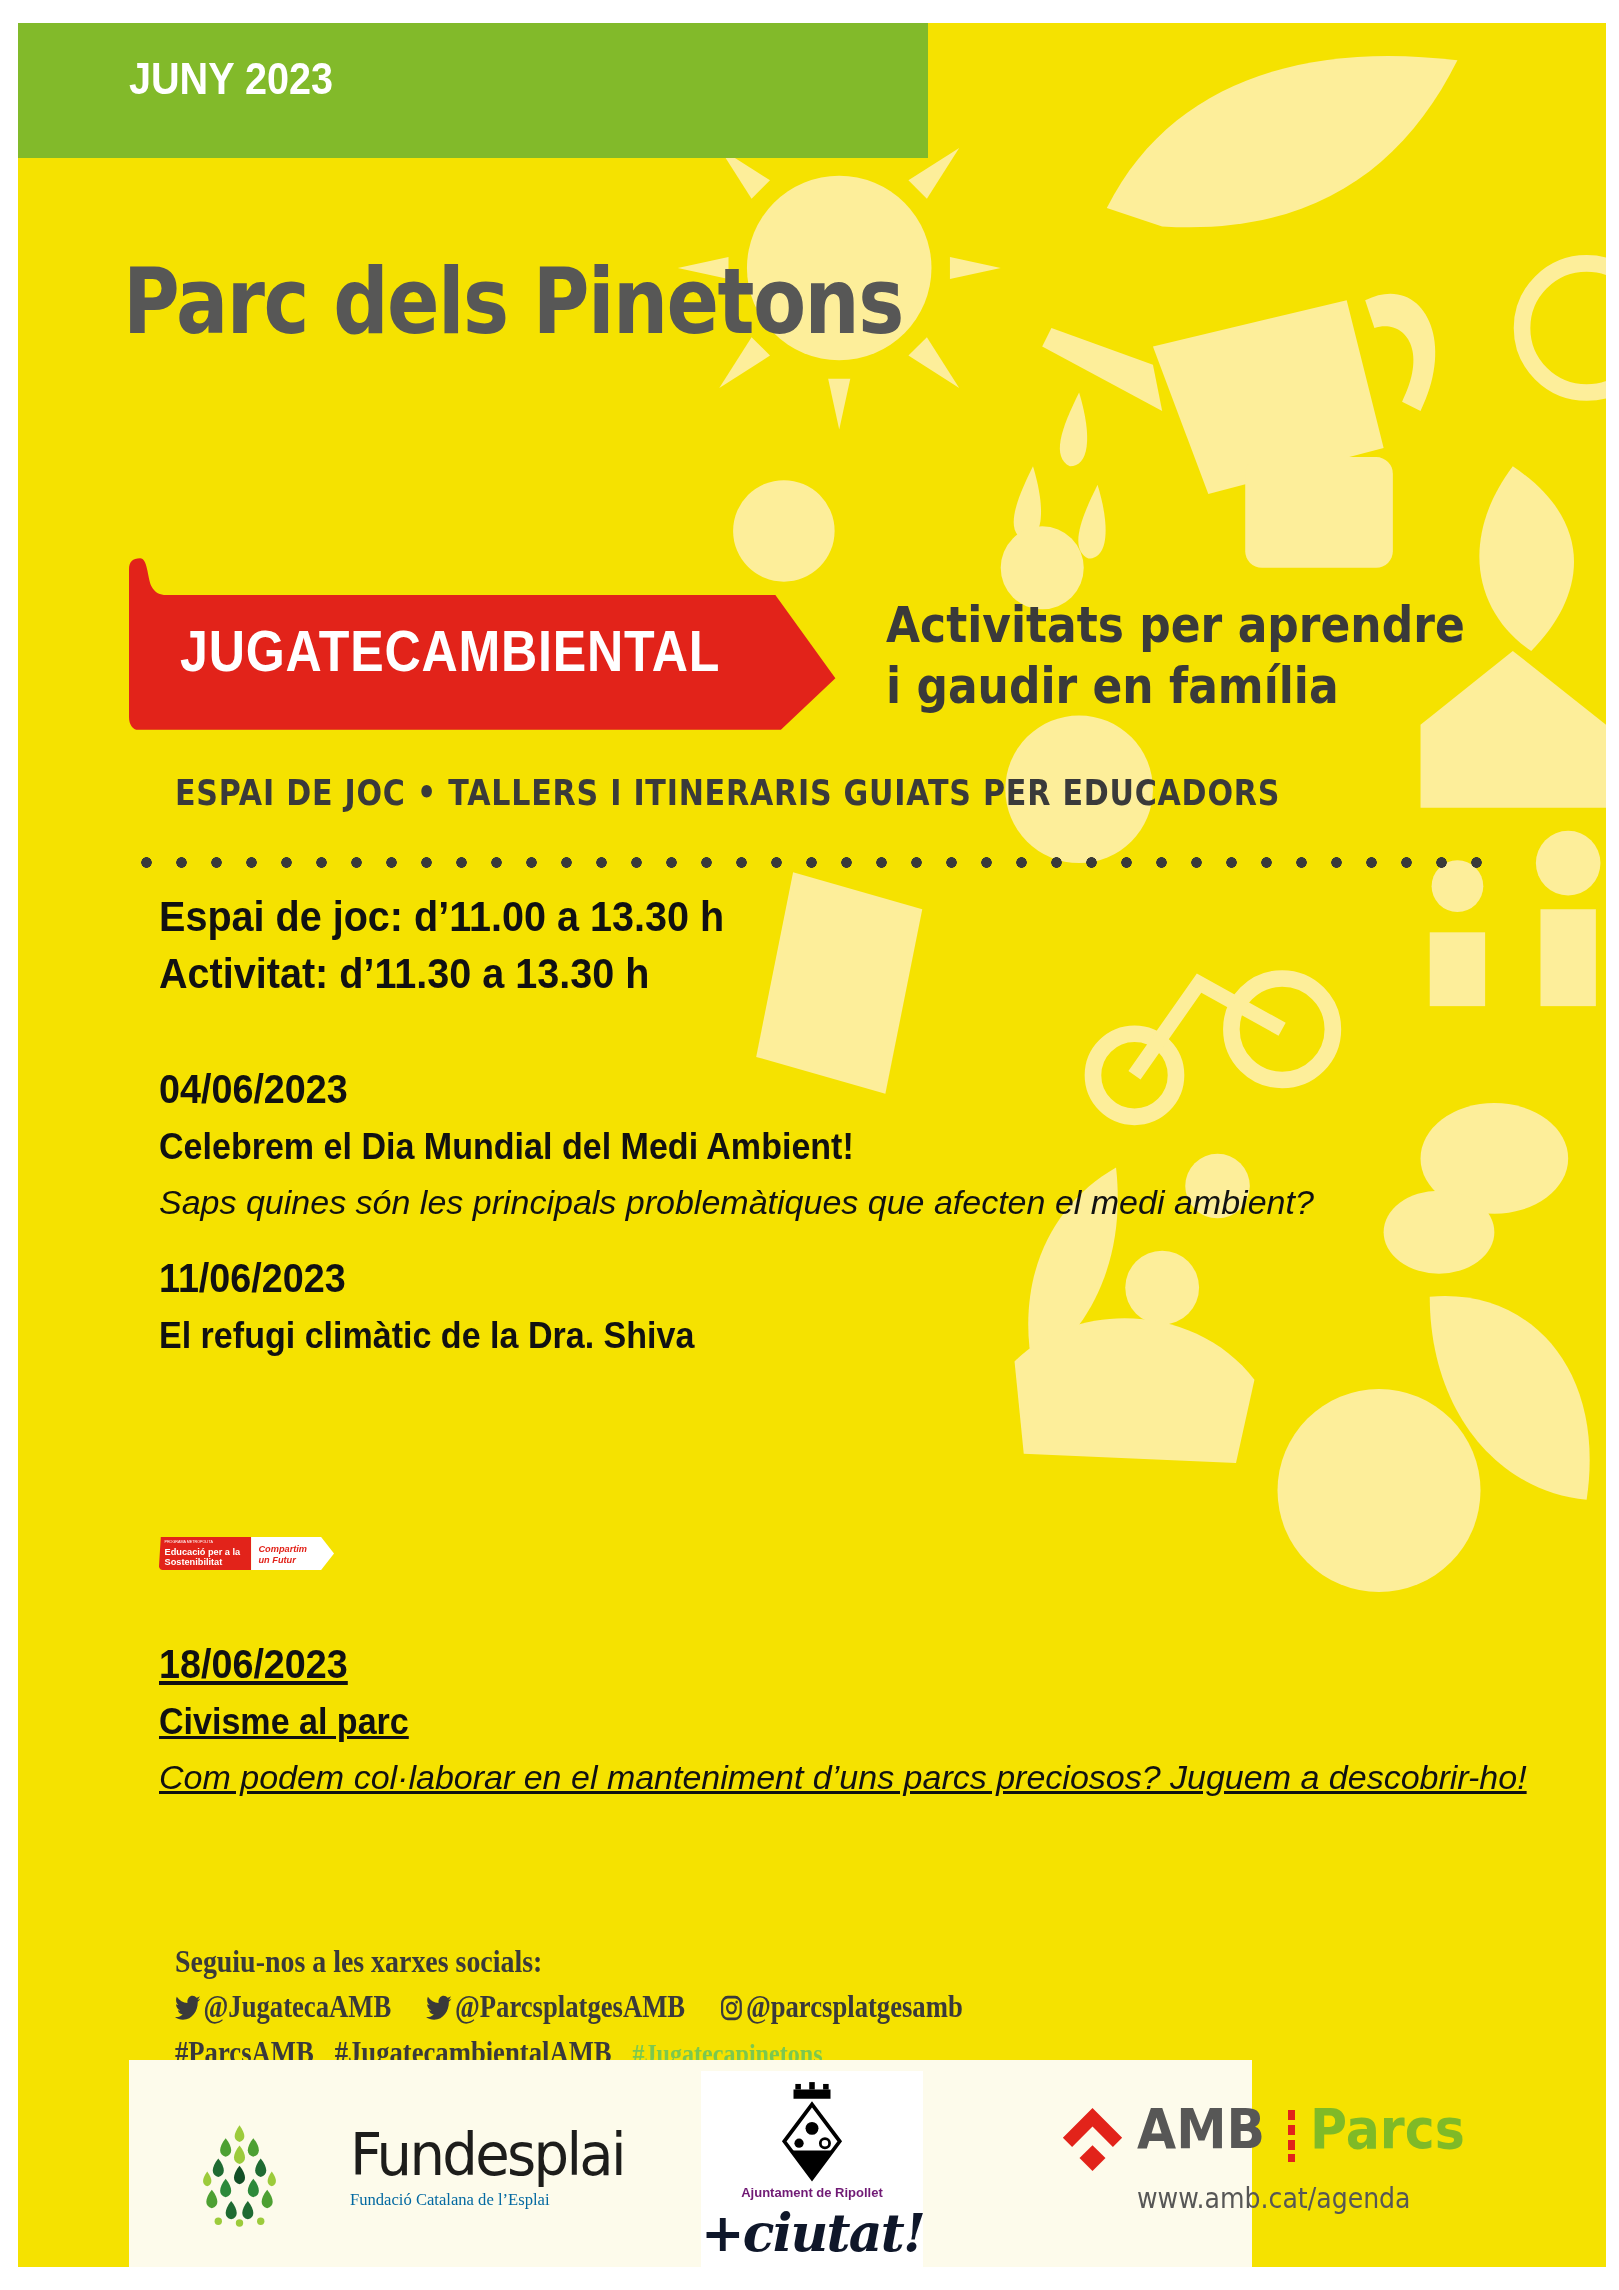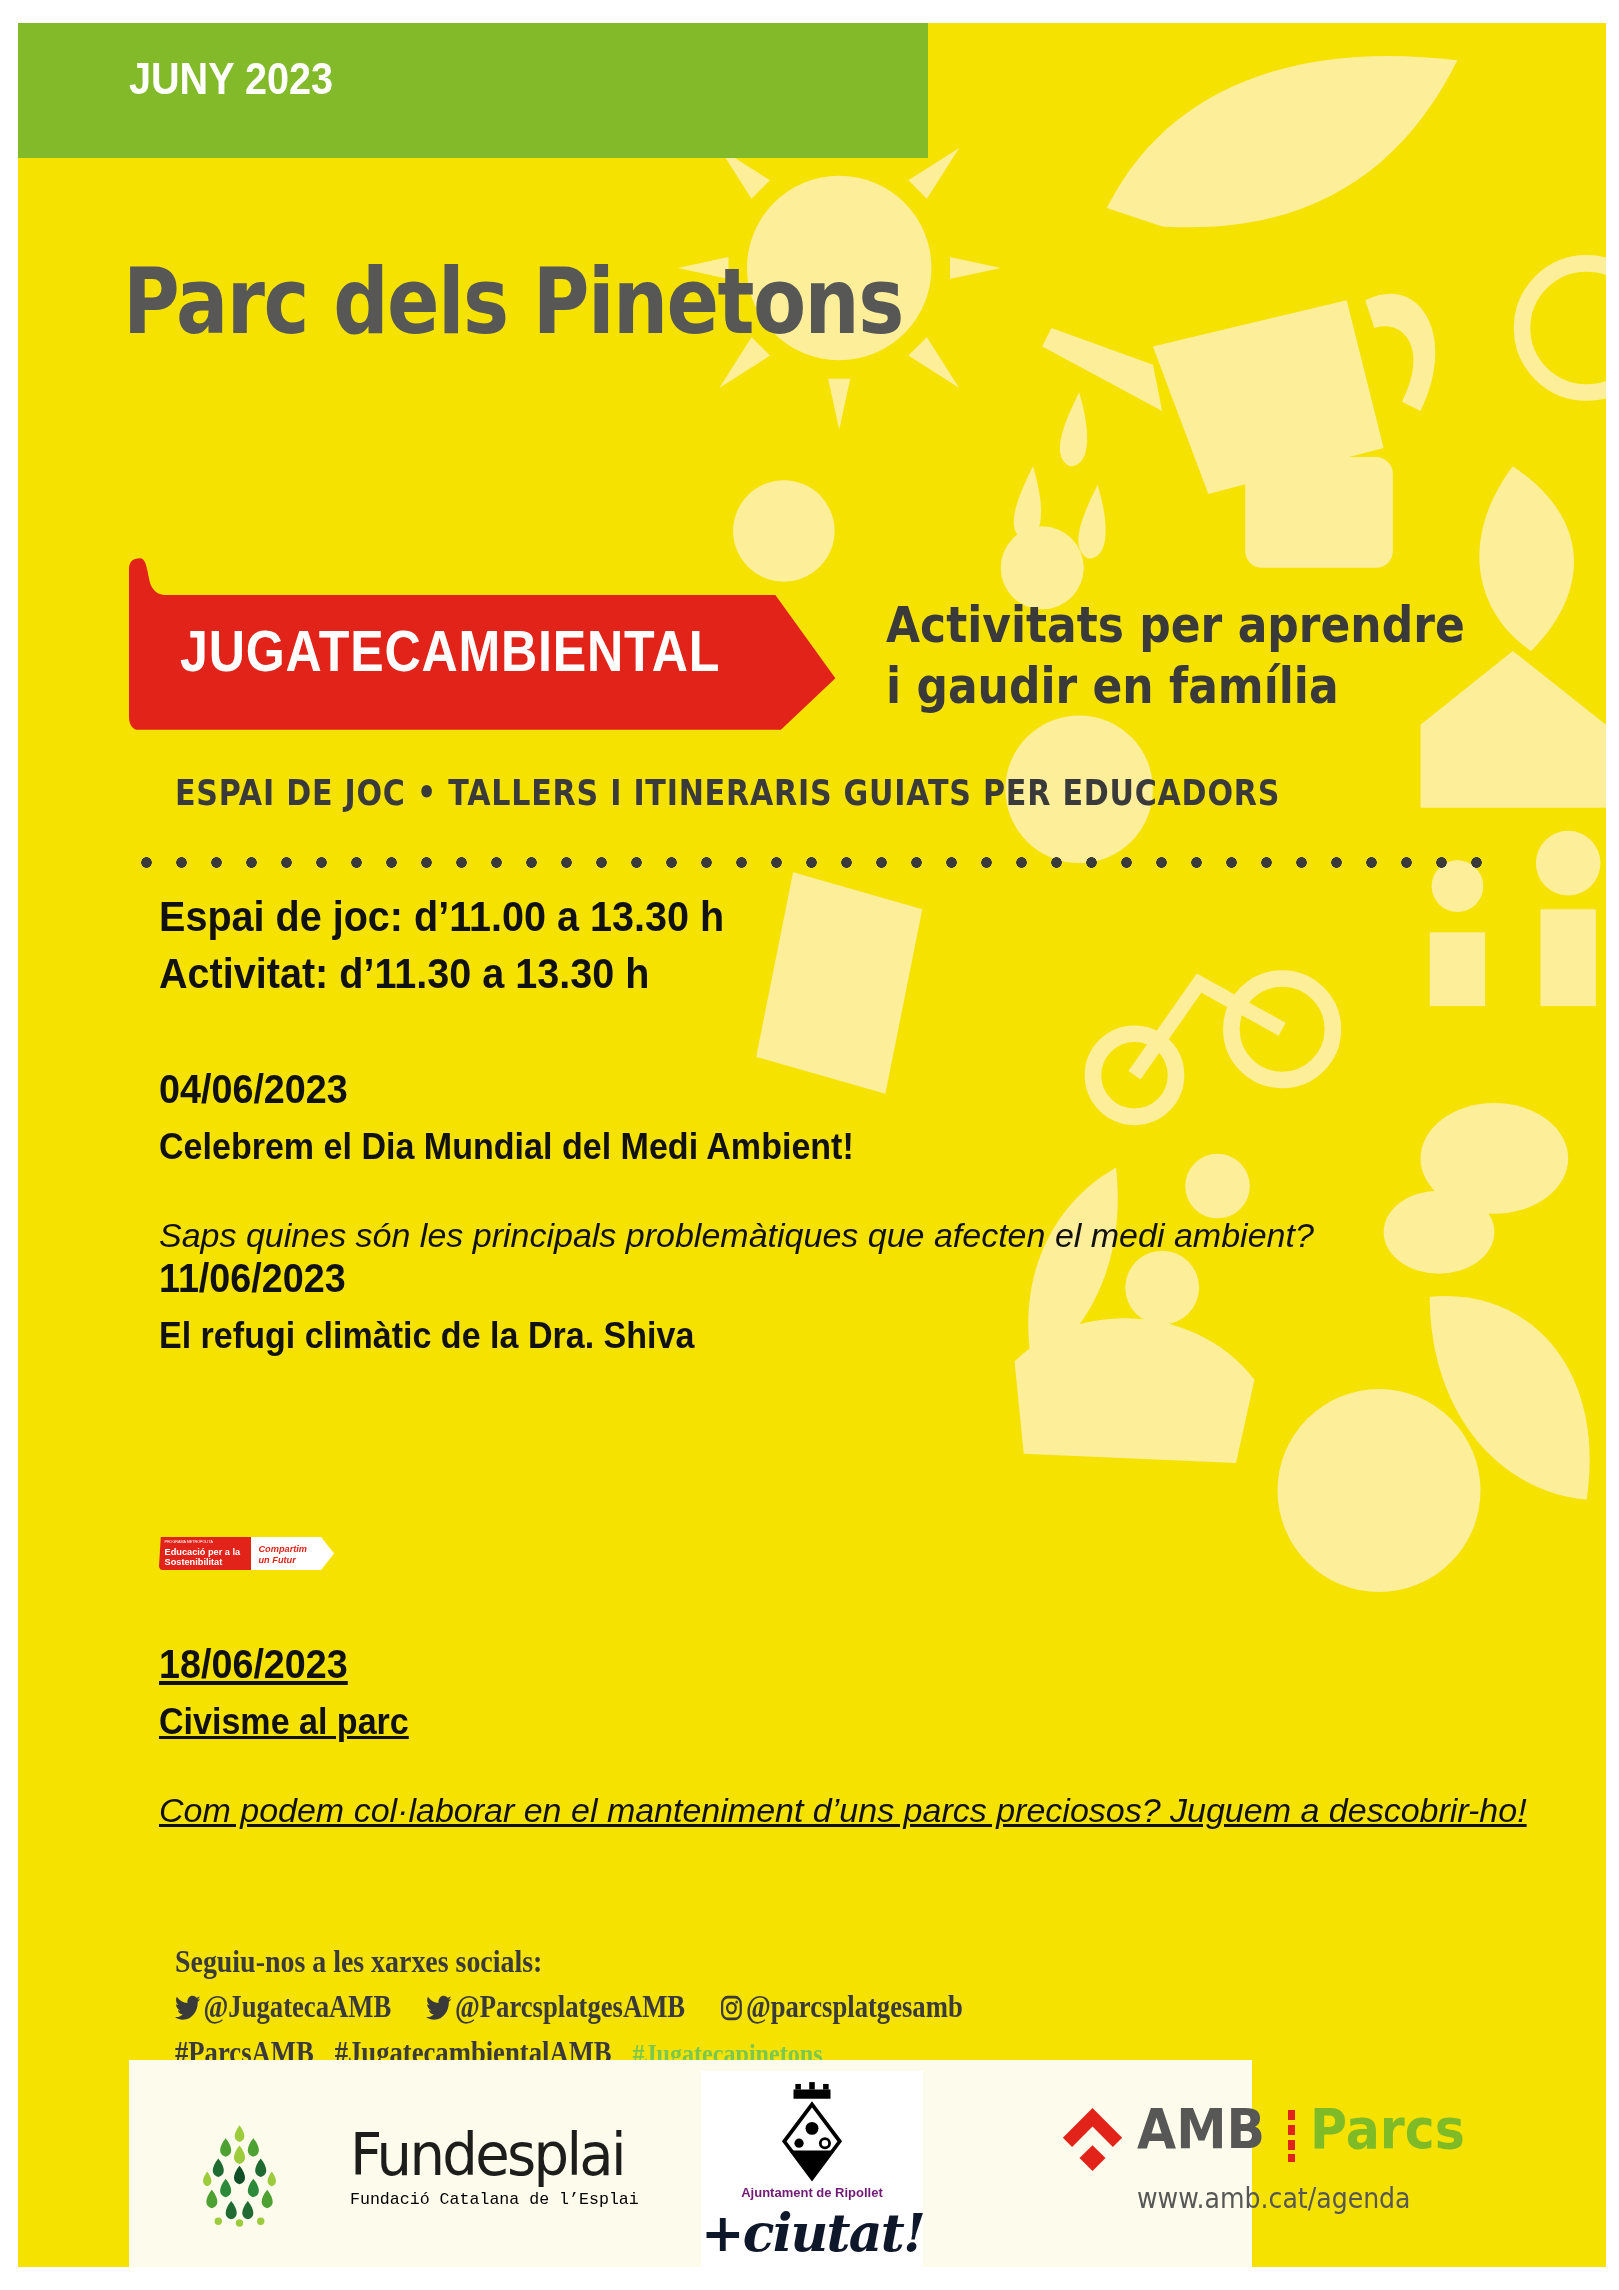--- a/index.html
+++ b/index.html
@@ -14,32 +14,32 @@
   .tag-label { position:absolute; left:180px; top:618px; color:#fff; font-weight:bold; font-size:57px; font-family:"Liberation Sans", sans-serif; transform:scaleX(0.88); transform-origin:left; white-space:nowrap; letter-spacing:0.9px; }
   .tagline { position:absolute; left:886px; top:595px; color:#3a3a3a; font-weight:bold; font-size:50px; line-height:61px; font-family:"DejaVu Sans", sans-serif; transform:scaleX(0.88); transform-origin:left; white-space:nowrap; }
   .subhead { position:absolute; left:175px; top:773px; color:#3a3a3a; font-weight:bold; font-size:35px; font-family:"DejaVu Sans", sans-serif; transform:scaleX(0.86); transform-origin:left; white-space:nowrap; letter-spacing:0.9px; }
   .dots { position:absolute; left:129px; top:855px; width:1366px; height:14.8px;
           background-image: radial-gradient(circle, #3a3a3a 5px, transparent 5.5px);
           background-size: 35px 14.8px; background-repeat: repeat-x; }
   .hours { position:absolute; left:159px; top:888px; color:#111; font-weight:bold; font-size:43px; line-height:57px; font-family:"Liberation Sans", sans-serif; transform:scaleX(0.92); transform-origin:left; white-space:nowrap; }
   .event { position:absolute; left:159px; color:#111; font-family:"Liberation Sans", sans-serif; }
   .event .date { font-weight:bold; font-size:41px; line-height:57px; transform:scaleX(0.92); transform-origin:left; white-space:nowrap; }
   .event .etitle { font-weight:bold; font-size:37px; line-height:57px; transform:scaleX(0.92); transform-origin:left; white-space:nowrap; }
-  .event .desc { font-style:italic; font-size:34px; line-height:54px; width:1384px;margin-top:33px; }
+  .event .desc { font-style:italic; font-size:34px; line-height:54px; width:1384px; }
   .edu-badge { position:absolute; left:159px; top:1535px; width:175px; height:37px; }
   .social { position:absolute; left:175px; top:1940px; color:#3a3a3a; font-weight:bold; font-family:Liberation Serif, serif; }
   .social .head { font-size:31px; line-height:44px; transform:scaleX(0.9); transform-origin:left; white-space:nowrap; }
   .social .row { font-size:31px; line-height:46px; transform:scaleX(0.86); transform-origin:left; white-space:nowrap; }
   .social .row span { margin-right:16.6px; }
   .social .hl { color:#7cc84e; font-size:28px; }
   .ico { display:inline-block; vertical-align:-3.7px; margin-right:3.7px; }
   .logos { position:absolute; left:129px; top:2060px; width:1123px; height:207px; background:#fdfbeb; }
   .logo-fund { position:absolute; left:69px; top:65px; }
   .fund-name { position:absolute; left:152px; top:-5.5px; font-size:59px; color:#1d1d1b; font-family:"DejaVu Sans", sans-serif; letter-spacing:-2.8px; transform:scaleX(0.95); transform-origin:left; white-space:nowrap; }
-  .fund-sub { position:absolute; left:152px; top:65px; font-size:16.6px; color:#000000; font-family:Liberation Mono, monospace; white-space:nowrap; }
+  .fund-sub { position:absolute; left:152px; top:65px; font-size:16.6px; color:#0369a1; font-family:Liberation Serif, serif; white-space:nowrap; }
   .logo-rip { position:absolute; left:572px; top:11px; width:222px; height:196px; background:#fff; }
   .rip-name { position:absolute; left:0; width:222px; top:114px; text-align:center; font-size:13px; font-weight:bold; color:#701a75; font-family:"Liberation Sans", sans-serif; }
   .rip-slogan { position:absolute; left:0; width:222px; top:131px; text-align:center; font-size:52px; font-weight:bold; font-style:italic; color:#0f172a; font-family:"DejaVu Serif", serif; letter-spacing:-1.8px; }
   .logo-amb { position:absolute; left:932px; top:37px; width:425px; }
   .amb-mark { position:absolute; left:0; top:11px; }
   .amb-text { position:absolute; left:76px; top:0; font-size:55px; font-weight:bold; color:#575756; font-family:"DejaVu Sans", sans-serif; white-space:nowrap; transform:scaleX(0.92); transform-origin:left; }
   .amb-sep { position:absolute; left:227px; top:13px; width:6.5px; height:52px;
              background: repeating-linear-gradient(#e2231a 0 10px, transparent 10px 14.8px); }
   .amb-parcs { position:absolute; left:249px; top:0; font-size:55px; font-weight:bold; color:#7fba27; font-family:"DejaVu Sans", sans-serif; white-space:nowrap; transform:scaleX(0.92); transform-origin:left; }
   .amb-url { position:absolute; left:76px; top:85px; font-size:28px; color:#575756; font-family:"DejaVu Sans", sans-serif; white-space:nowrap; transform:scaleX(0.9); transform-origin:left; }

